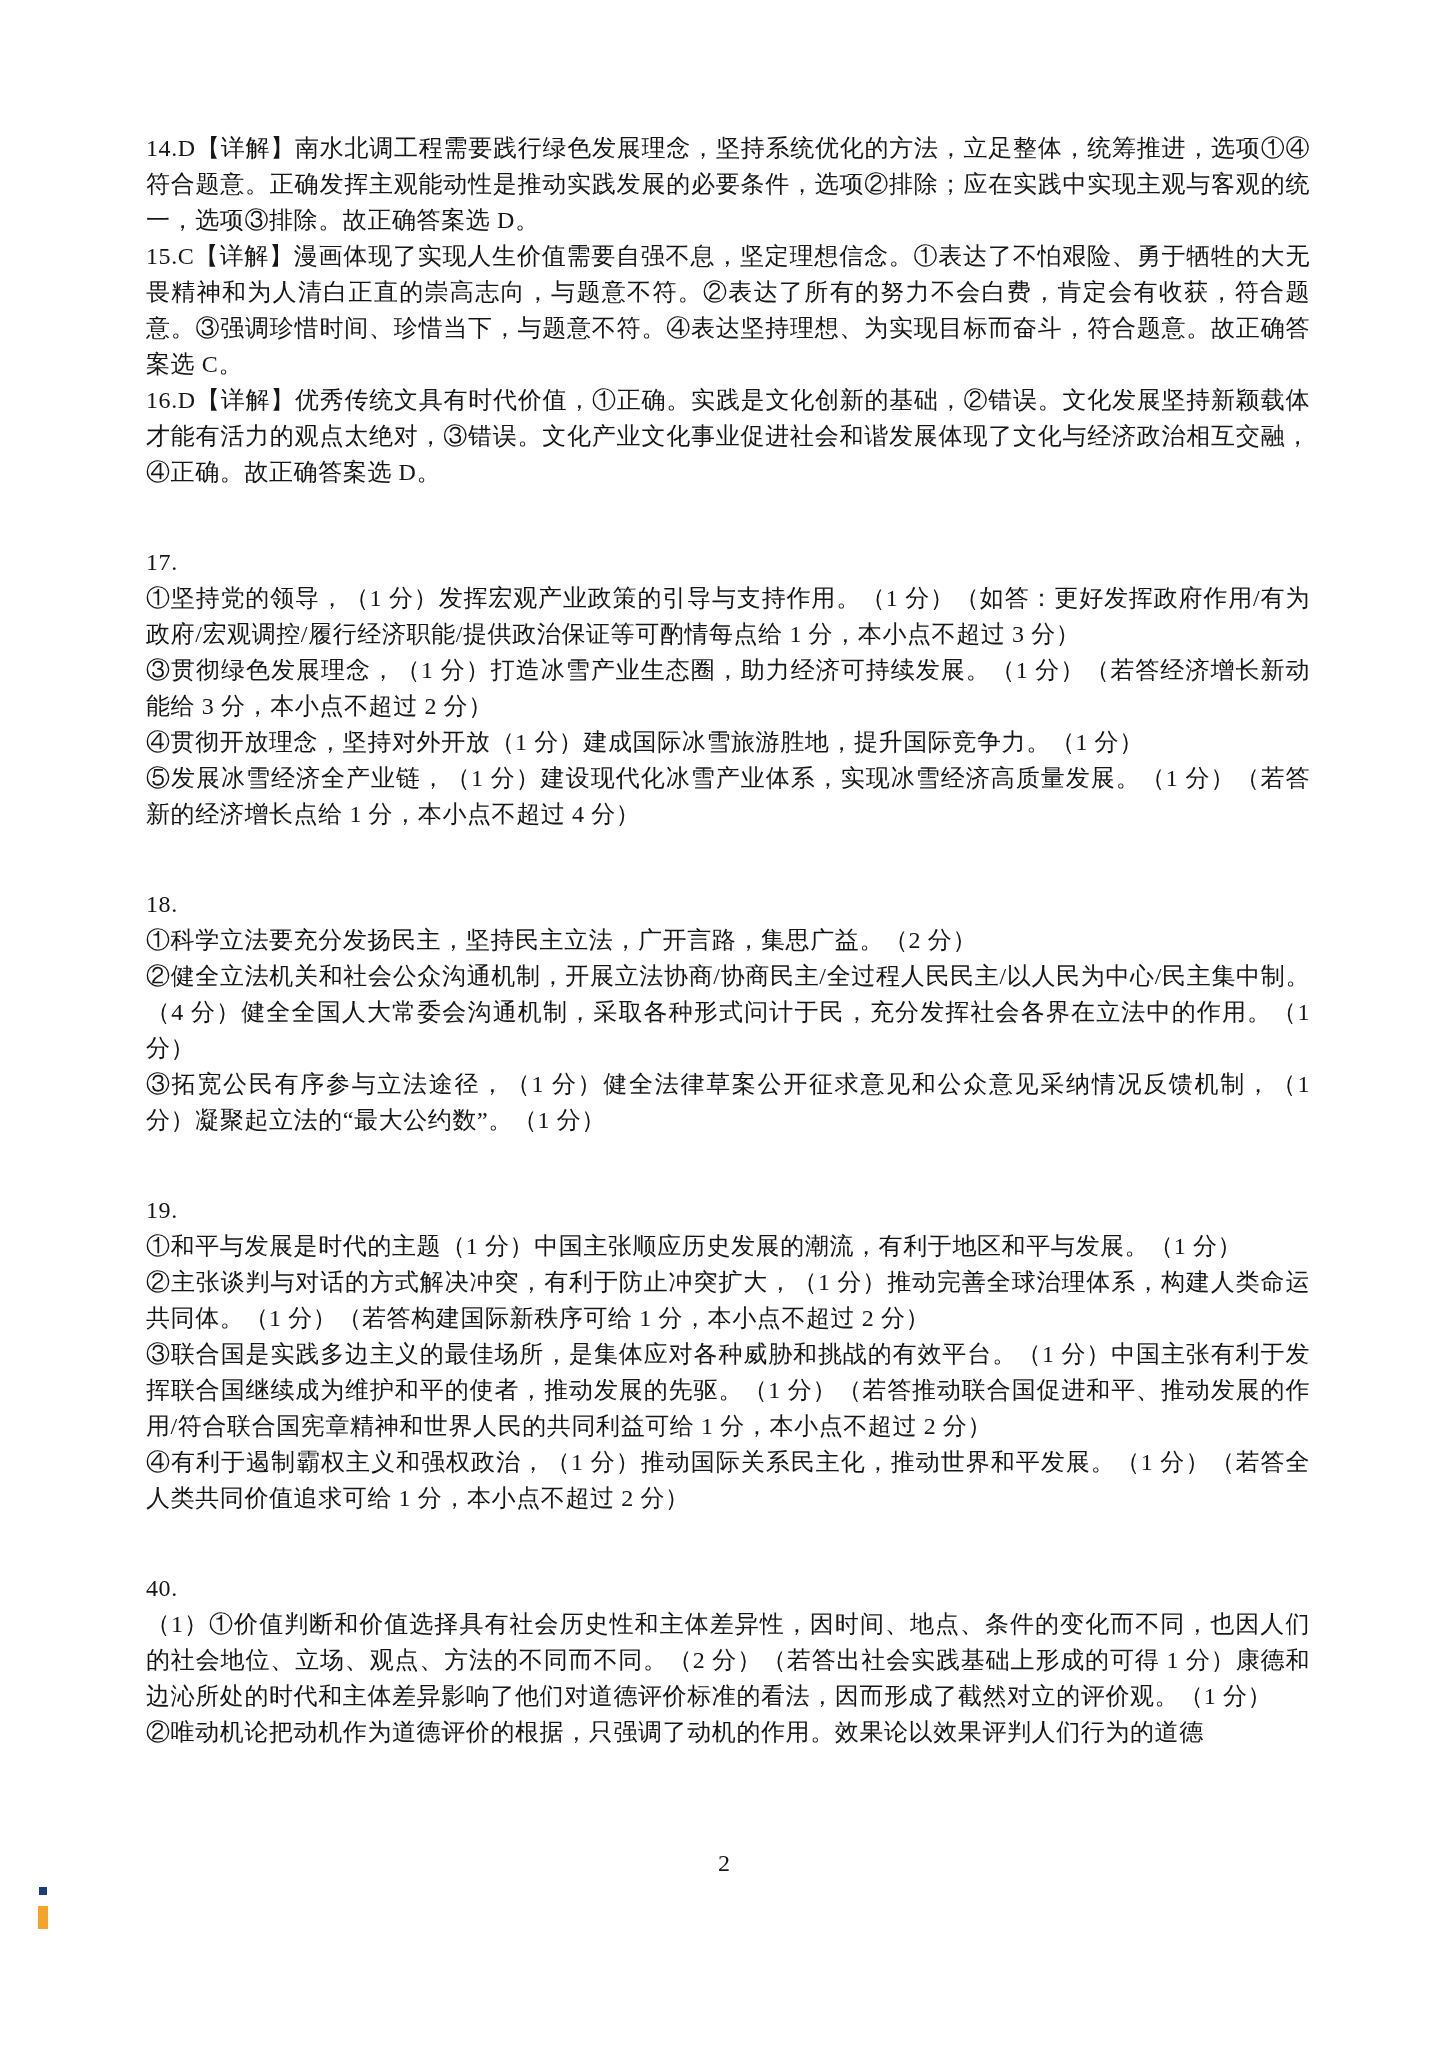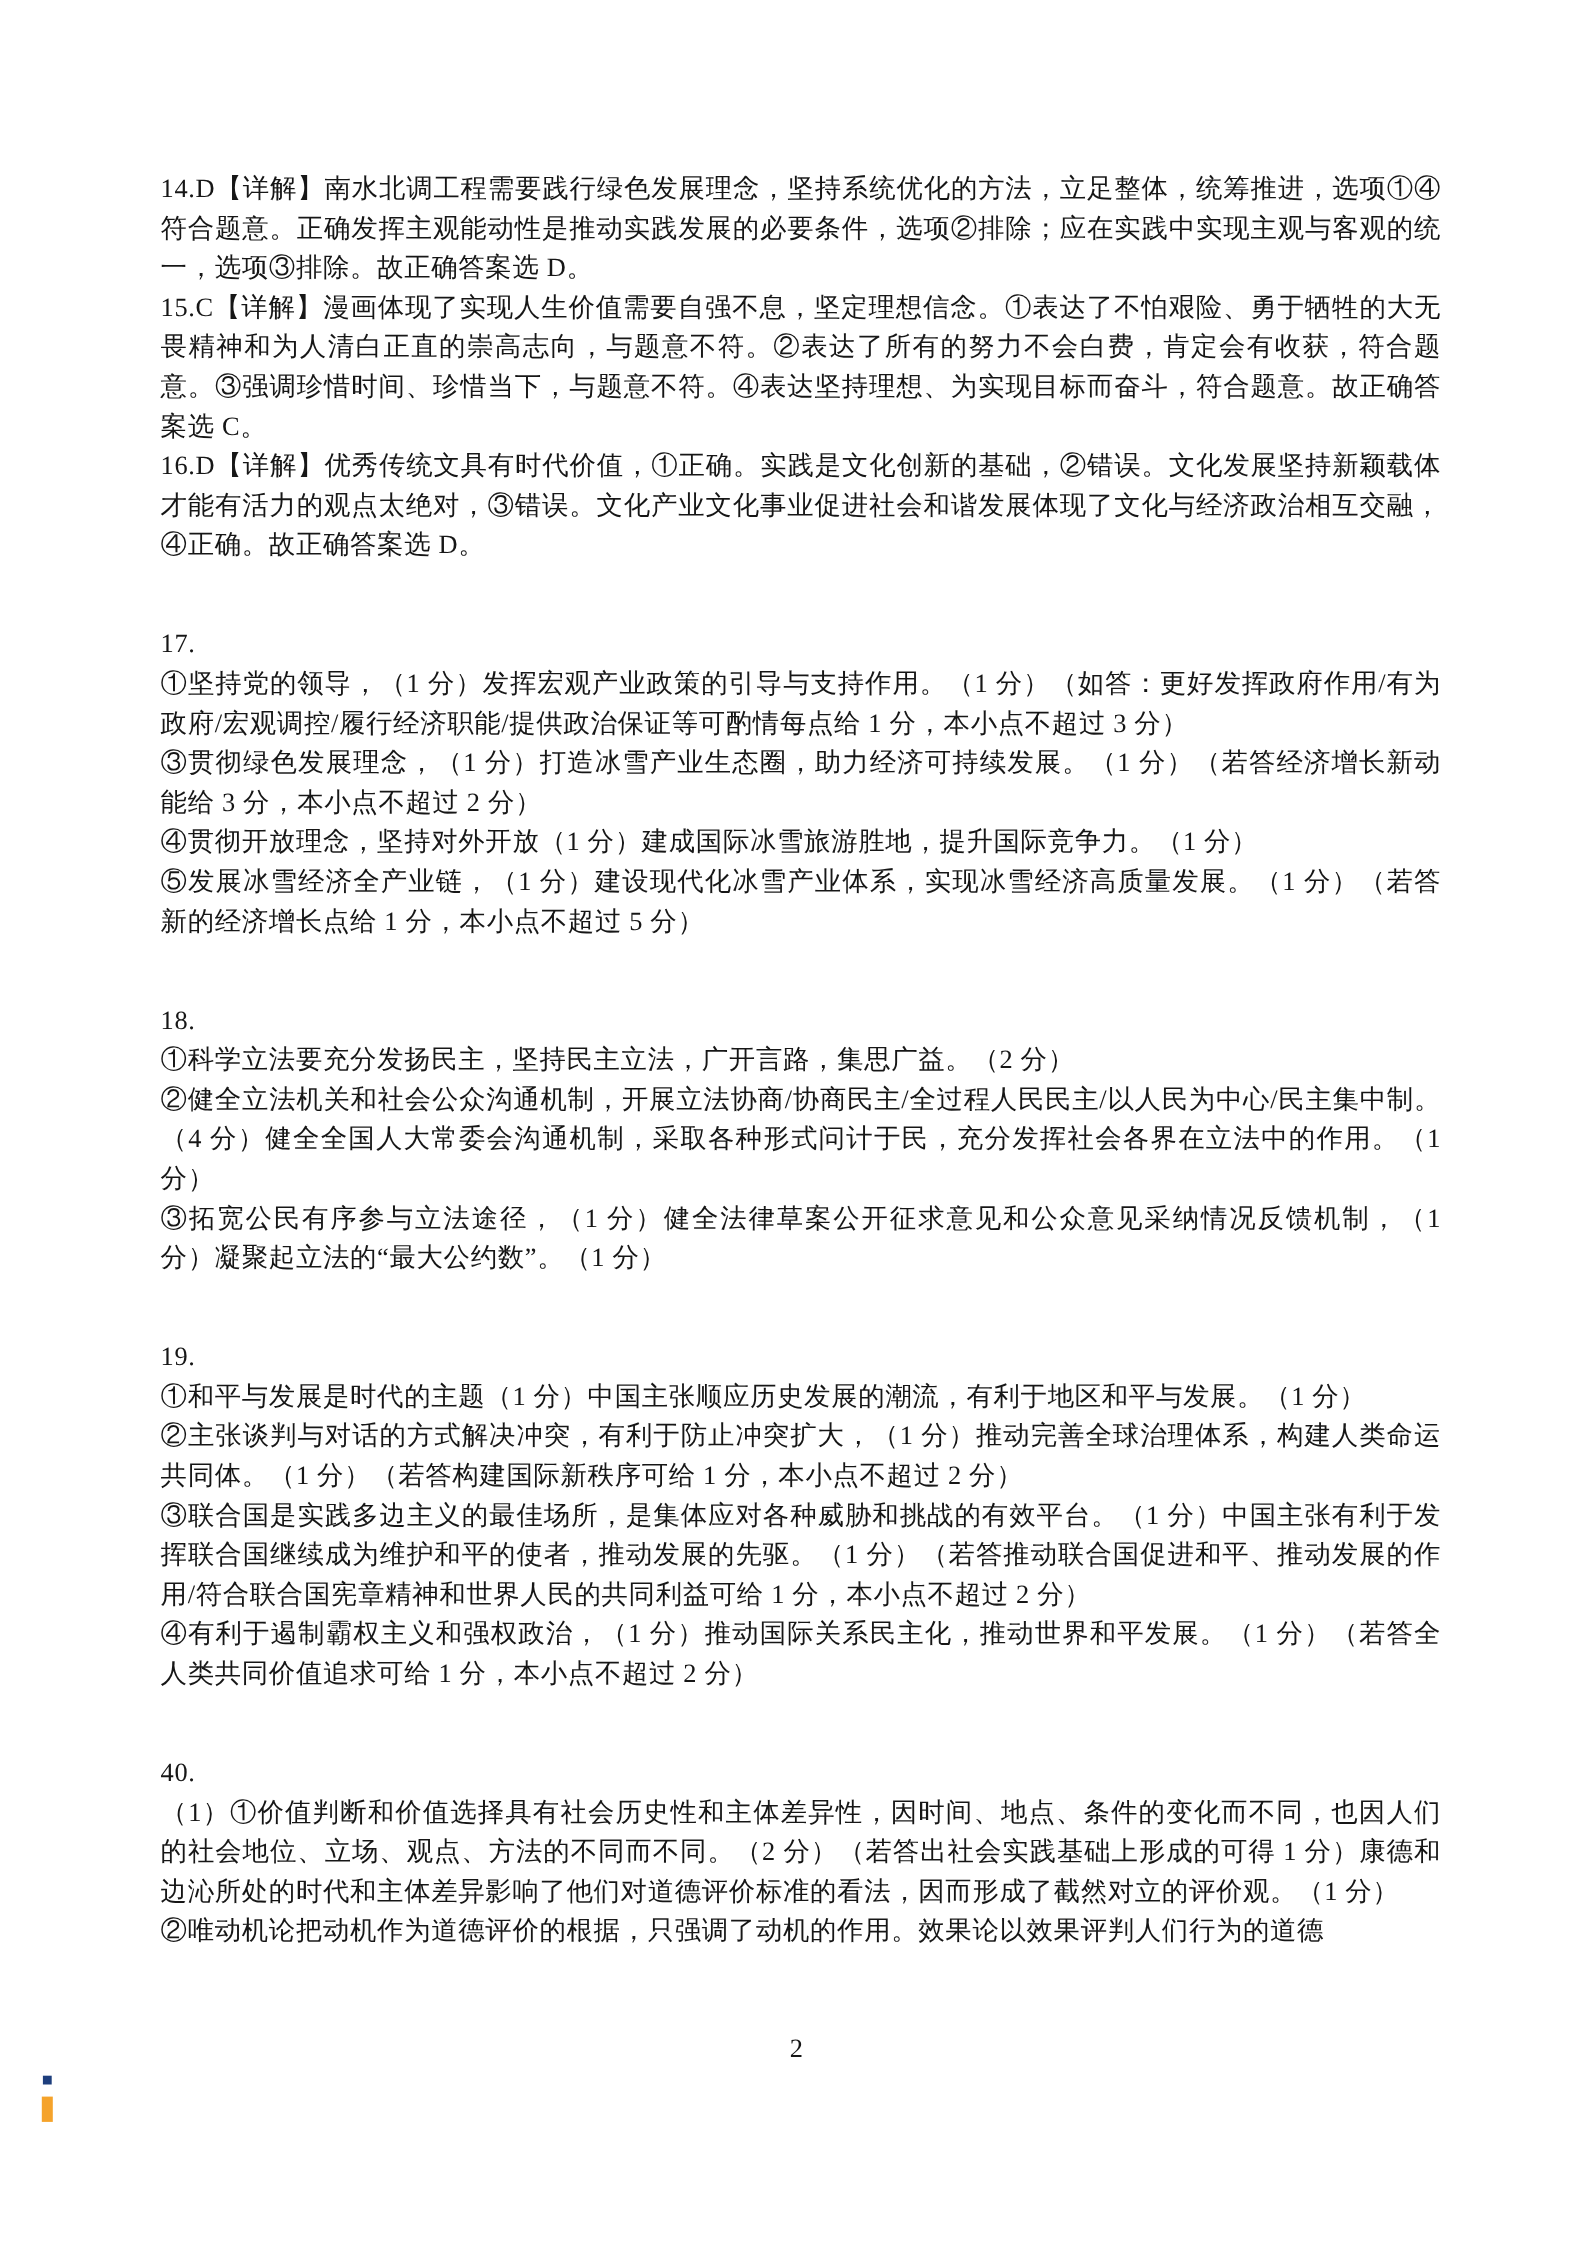--- a/index.html
+++ b/index.html
@@ -12,21 +12,21 @@
     width: 1448px;
     height: 2048px;
     background: #ffffff;
     overflow: hidden;
     font-family: "Liberation Serif", serif;
     color: #161616;
   }
   .content {
     position: absolute;
     left: 146px;
-    top: 154px;
+    top: 130px;
     width: 1164px;
     font-size: 24px;
     line-height: 36px;
     text-align: justify;
     letter-spacing: 0.6px;
   }
   .section { margin: 0; }
   .section.numbered { margin-top: 54px; }
   .q-heading {
     font-size: 24px;
@@ -79,21 +79,21 @@
 
     <div class="section">
       <p class="para">16.D【详解】优秀传统文具有时代价值，①正确。实践是文化创新的基础，②错误。文化发展坚持新颖载体才能有活力的观点太绝对，③错误。文化产业文化事业促进社会和谐发展体现了文化与经济政治相互交融，④正确。故正确答案选 D。</p>
     </div>
 
     <div class="section numbered">
       <div class="q-heading">17.</div>
       <p class="para">①坚持党的领导，（1 分）发挥宏观产业政策的引导与支持作用。（1 分）（如答：更好发挥政府作用/有为政府/宏观调控/履行经济职能/提供政治保证等可酌情每点给 1 分，本小点不超过 3 分）</p>
       <p class="para">③贯彻绿色发展理念，（1 分）打造冰雪产业生态圈，助力经济可持续发展。（1 分）（若答经济增长新动能给 3 分，本小点不超过 2 分）</p>
       <p class="para">④贯彻开放理念，坚持对外开放（1 分）建成国际冰雪旅游胜地，提升国际竞争力。（1 分）</p>
-      <p class="para">⑤发展冰雪经济全产业链，（1 分）建设现代化冰雪产业体系，实现冰雪经济高质量发展。（1 分）（若答新的经济增长点给 1 分，本小点不超过 5 分）</p>
+      <p class="para">⑤发展冰雪经济全产业链，（1 分）建设现代化冰雪产业体系，实现冰雪经济高质量发展。（1 分）（若答新的经济增长点给 1 分，本小点不超过 4 分）</p>
     </div>
 
     <div class="section numbered">
       <div class="q-heading">18.</div>
       <p class="para">①科学立法要充分发扬民主，坚持民主立法，广开言路，集思广益。（2 分）</p>
       <p class="para">②健全立法机关和社会公众沟通机制，开展立法协商/协商民主/全过程人民民主/以人民为中心/民主集中制。（4 分）健全全国人大常委会沟通机制，采取各种形式问计于民，充分发挥社会各界在立法中的作用。（1 分）</p>
       <p class="para">③拓宽公民有序参与立法途径，（1 分）健全法律草案公开征求意见和公众意见采纳情况反馈机制，（1 分）凝聚起立法的“最大公约数”。（1 分）</p>
     </div>
 
     <div class="section numbered">

